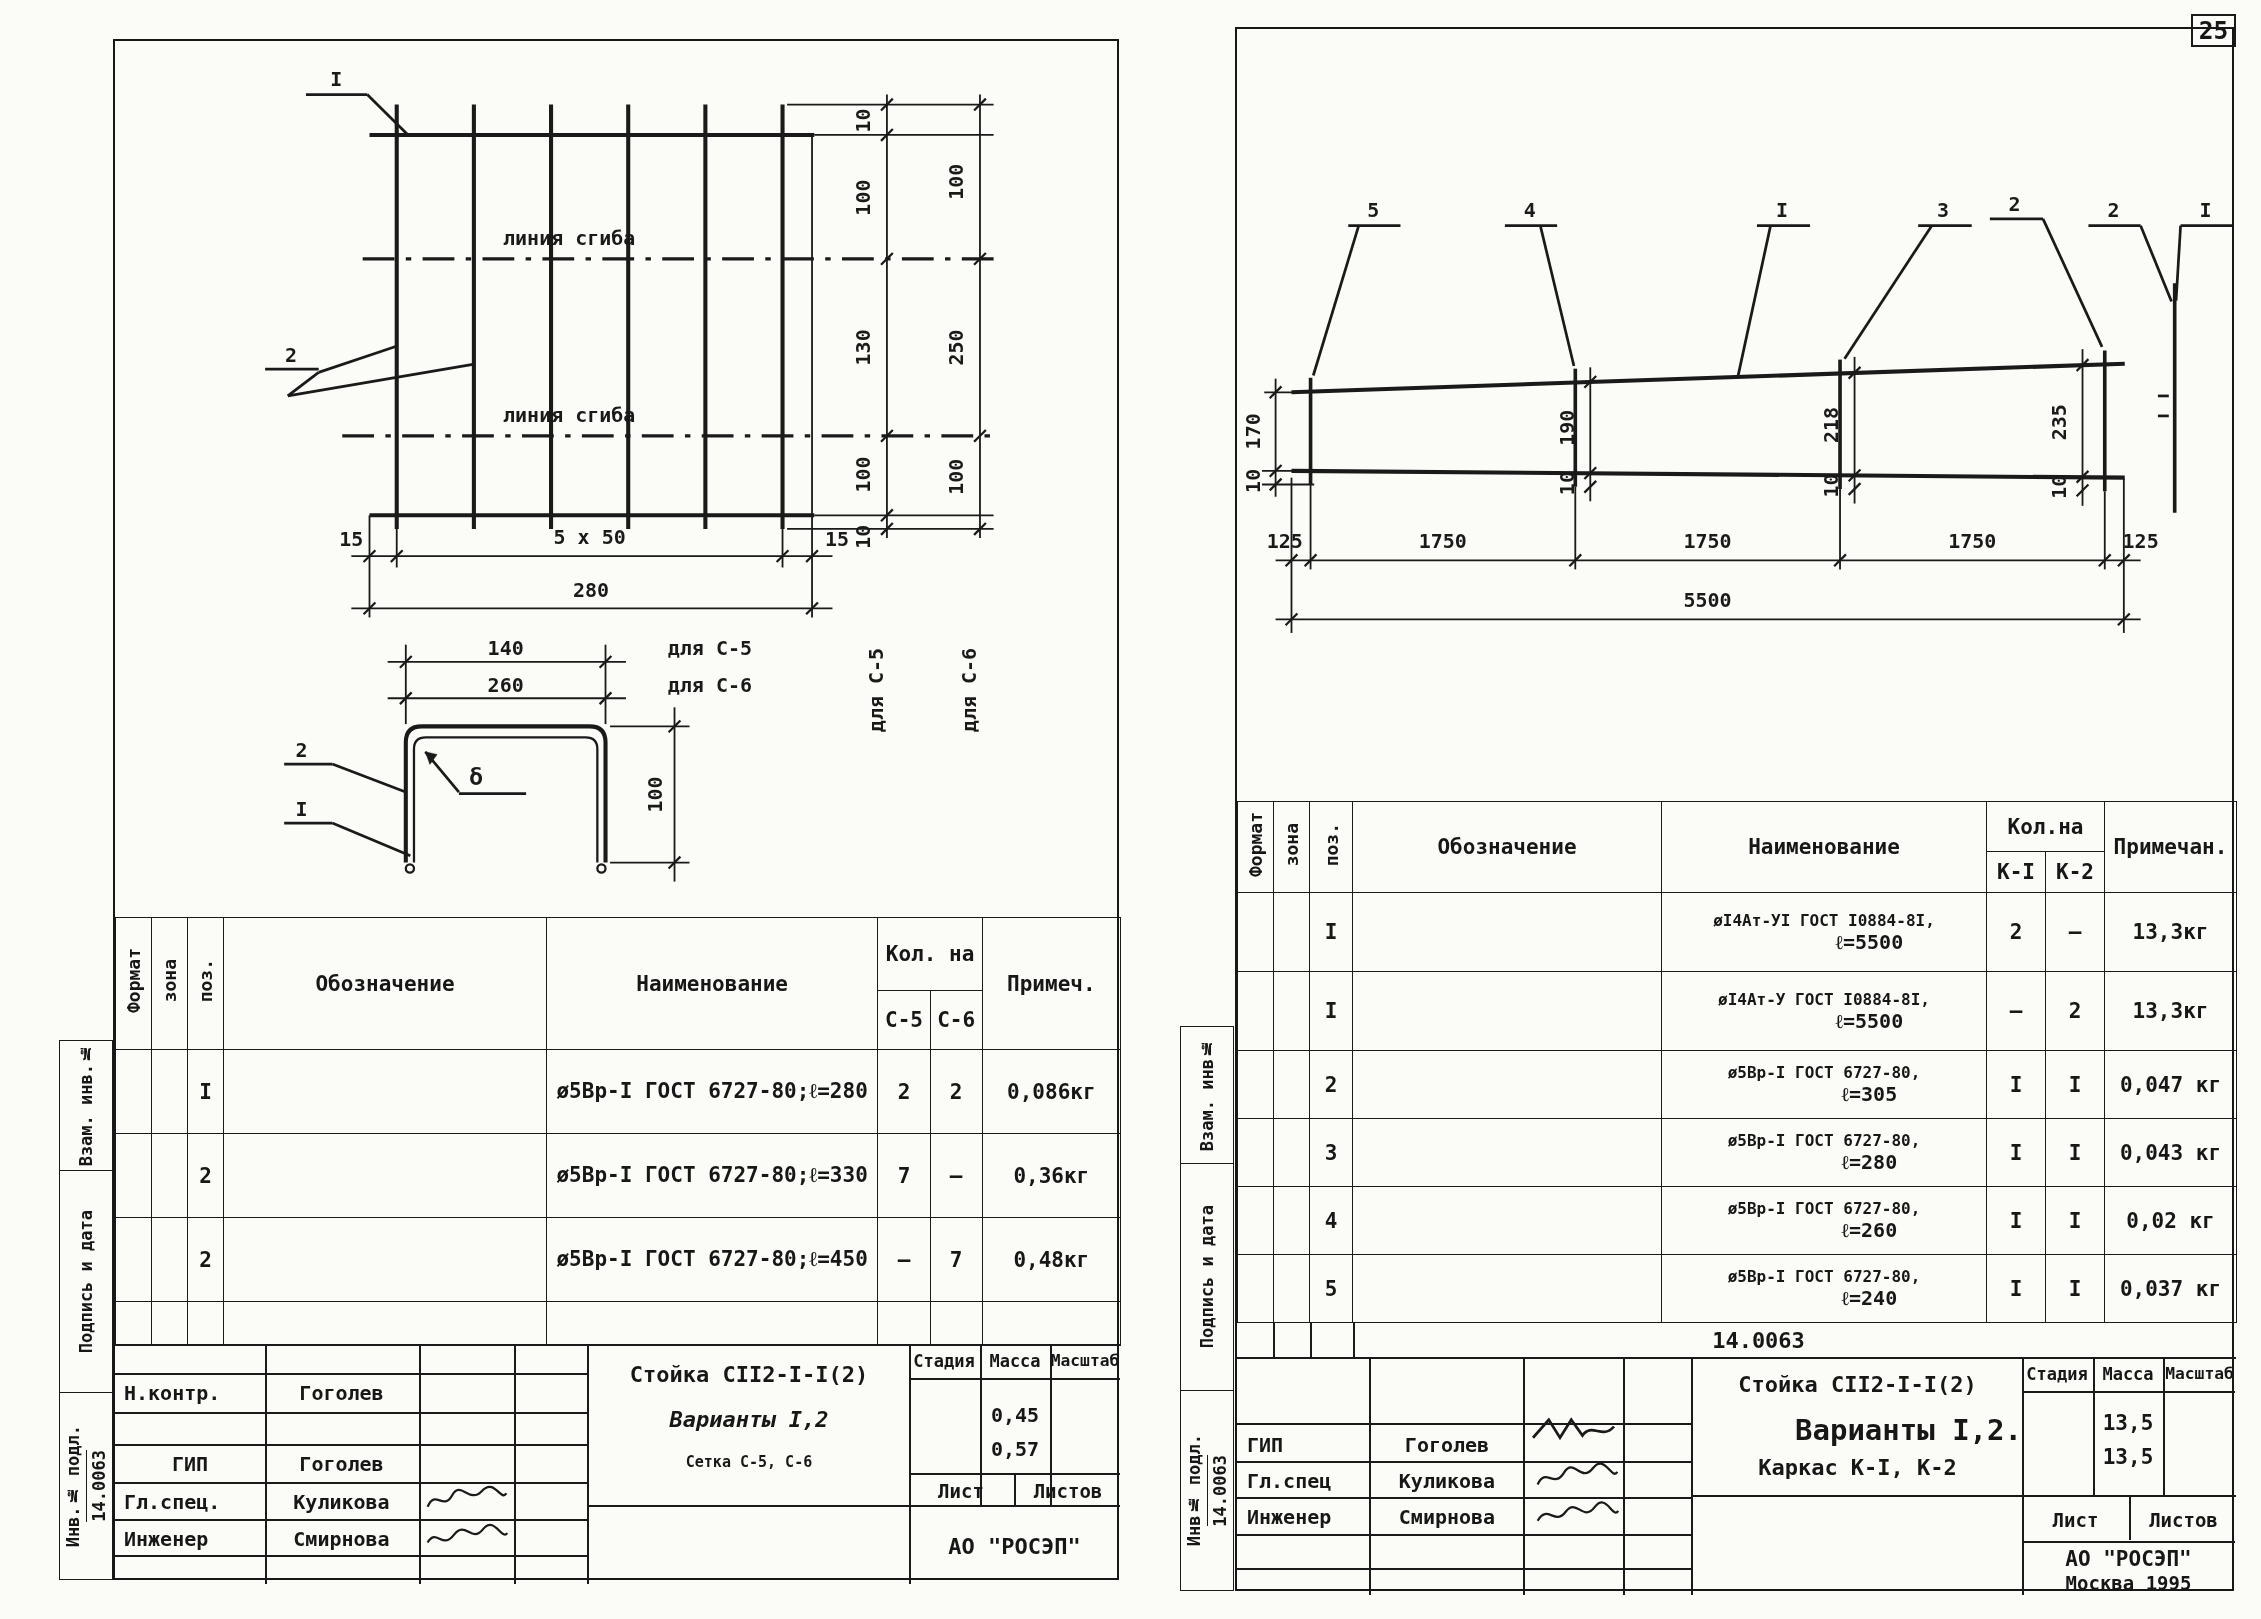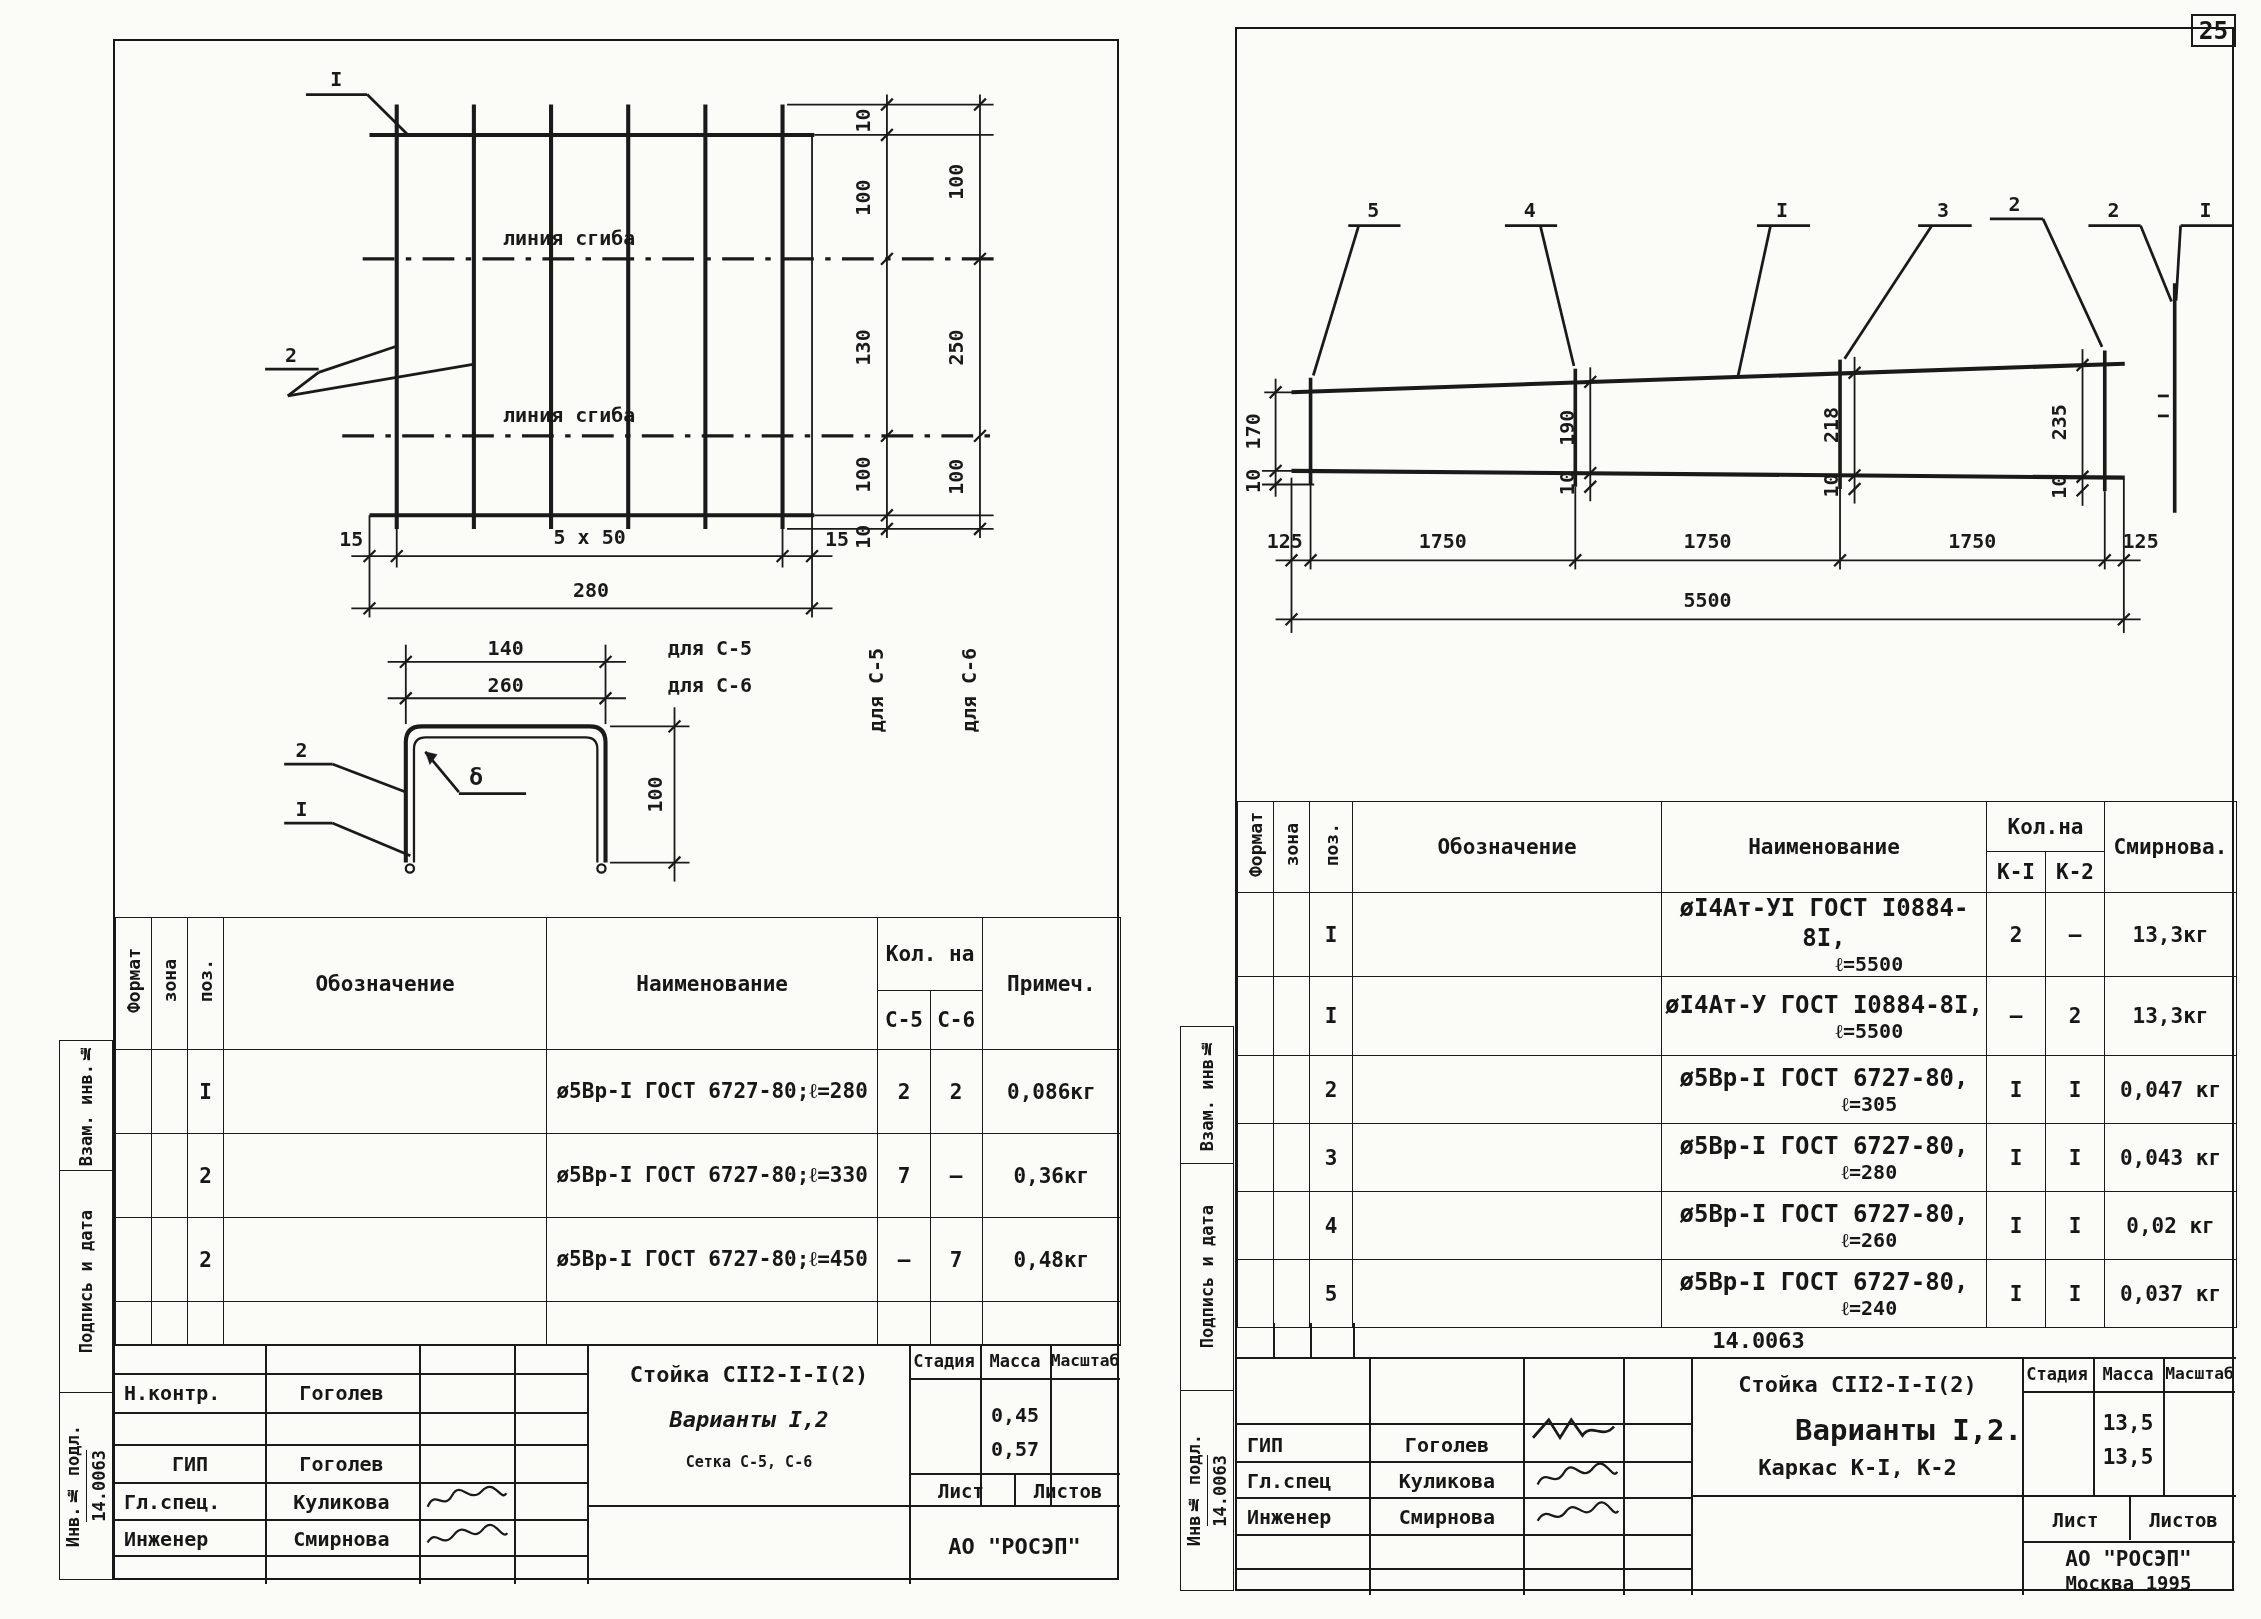--- a/index.html
+++ b/index.html
@@ -22,21 +22,21 @@
   .mcell{box-sizing:border-box;display:flex;align-items:center;justify-content:center;}
   .mcell + .mcell{border-top:1.8px solid #1a1a1a;}
   .mcell-split{display:flex;flex-direction:row;padding:0;}
   .mlabel{flex:1;display:flex;align-items:center;justify-content:center;}
   .mdoc{width:25.4px;border-left:1.8px solid #1a1a1a;display:flex;align-items:center;
         justify-content:center;}
   .vtext{writing-mode:vertical-rl;transform:rotate(180deg);font-size:17px;font-weight:700;
          white-space:nowrap;}
   .pagebox{position:absolute;border:2.3px solid #1a1a1a;display:flex;align-items:center;
            justify-content:center;font-size:24.5px;font-weight:700;box-sizing:border-box;}
-  .nm1{font-size:24px;line-height:1.25;}
+  .nm1{font-size:16px;line-height:1.25;}
   .nm2{font-size:20px;line-height:1.15;padding-left:28%;}
   .sig svg{display:block;}
 </style>
 </head>
 <body>
 
 <div class="canvas">
 
   <div class="pagebox" style="left:2191px;top:13.6px;width:45px;height:33px;">25</div>
 
@@ -416,21 +416,21 @@
           <col style="width:132px">
       </colgroup>
       <tbody>
           <tr style="height:50px">
         <td rowspan="2"><span class="rot">Формат</span></td>
         <td rowspan="2"><span class="rot">зона</span></td>
         <td rowspan="2"><span class="rot">поз.</span></td>
         <td rowspan="2">Обозначение</td>
         <td rowspan="2">Наименование</td>
         <td colspan="2">Кол.на</td>
-        <td rowspan="2">Смирнова.</td>
+        <td rowspan="2">Примечан.</td>
       </tr>
       <tr style="height:41px">
         <td>К-I</td>
         <td>К-2</td>
       </tr>
       <tr style="height:79px">
         <td></td>
             <td></td>
         <td>I</td>
         <td></td>

